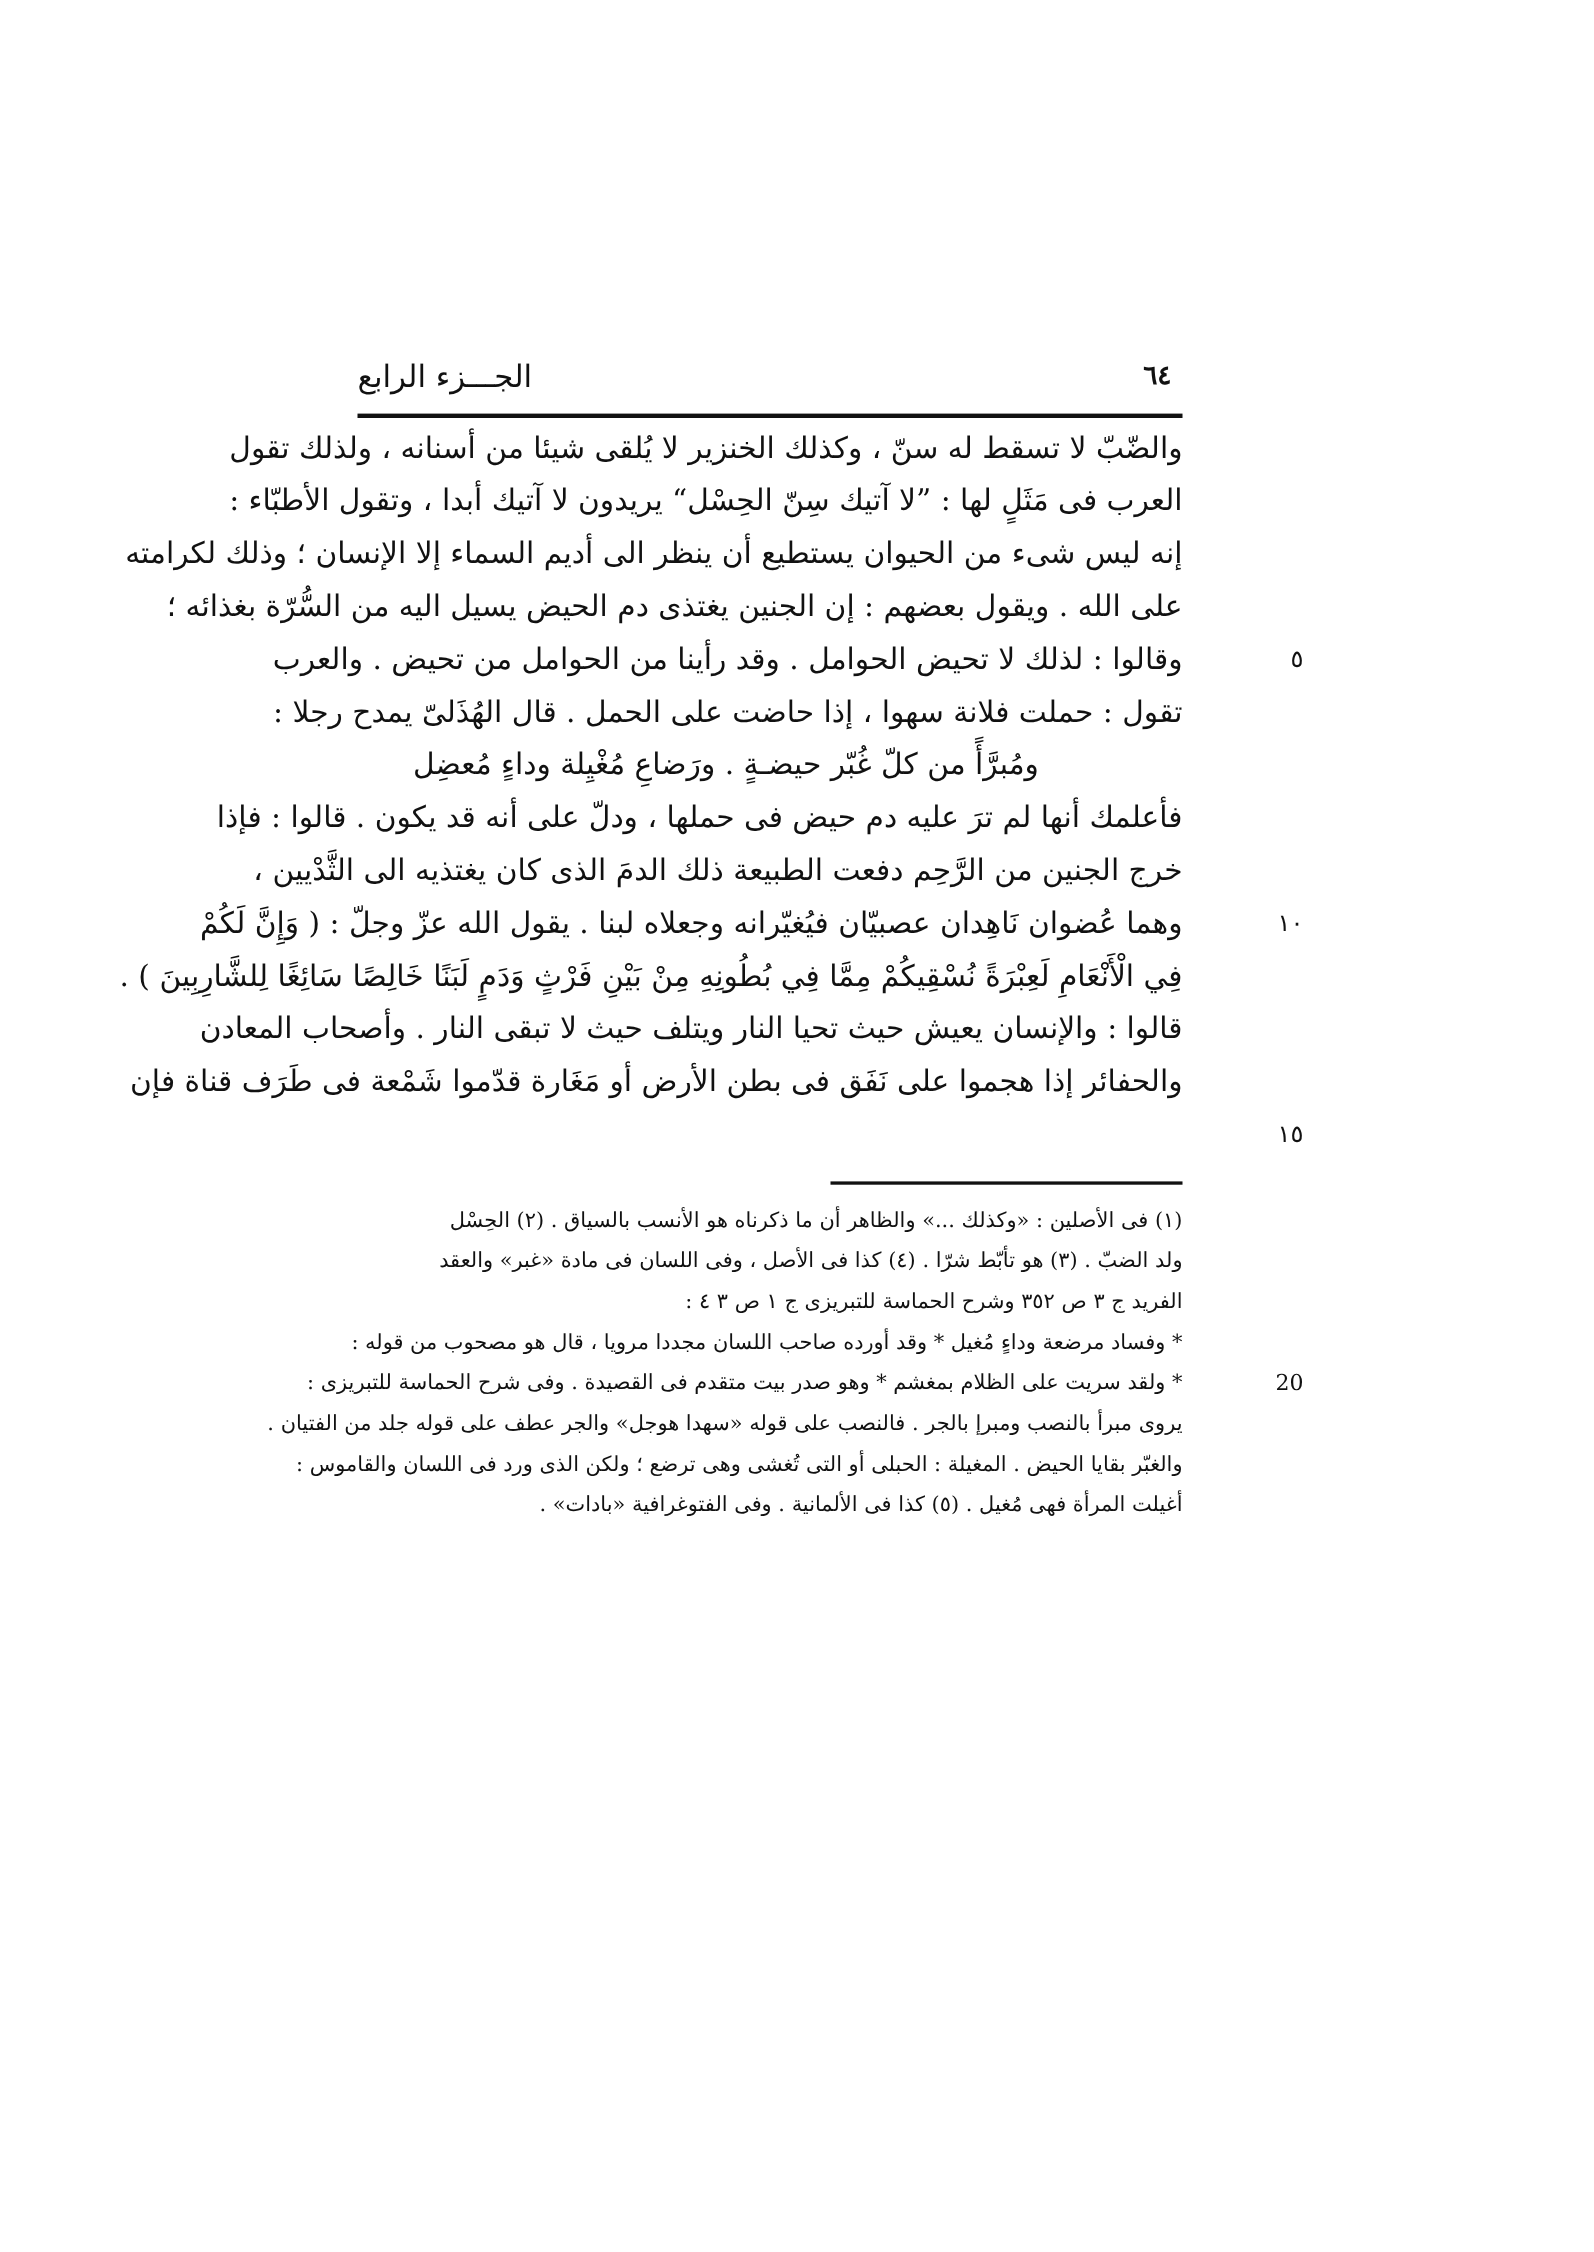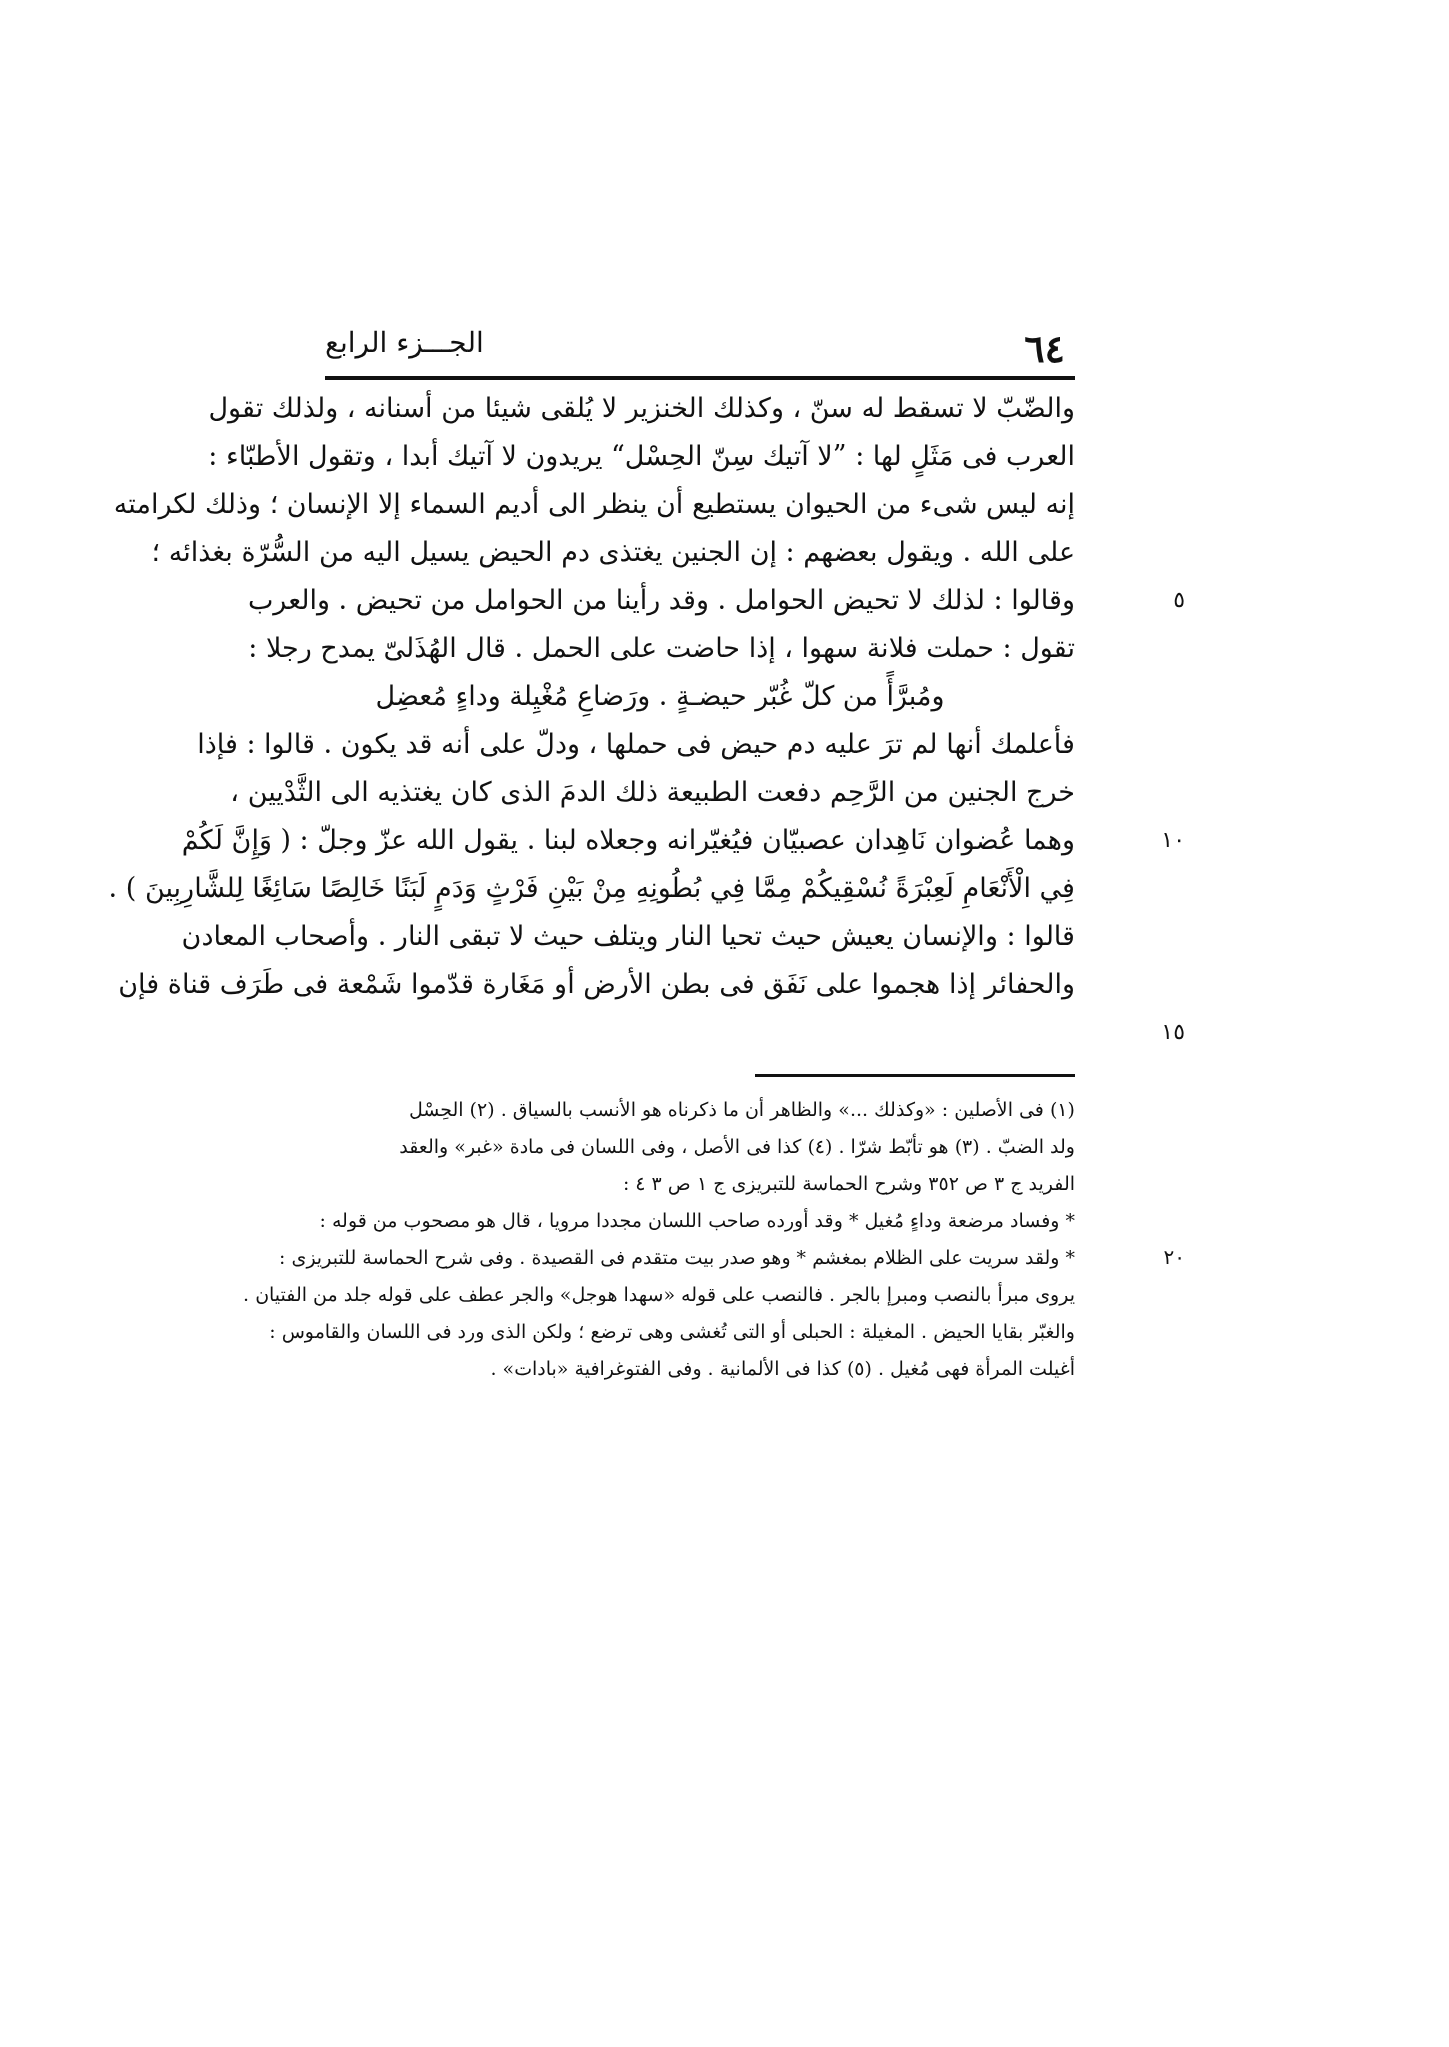--- a/index.html
+++ b/index.html
@@ -23,21 +23,21 @@
     }
     .running-head {
       position: relative;
       height: 50px;
       direction: rtl;
     }
     .page-number {
       position: absolute;
       right: 10px;
       top: 6px;
-      font-size: 38px;
+      font-size: 24px;
       font-weight: bold;
     }
     .head-title {
       position: absolute;
       left: 0;
       right: 0;
       top: 6px;
       text-align: left;
       font-size: 28px;
     }
@@ -122,18 +122,18 @@
       <div class="line last"><span class="line-number">١٥</span></div>
     </div>
 
   <hr class="footnote-rule">
 
   <div class="footnotes" id="footnotes">
       <div class="fn-line"><span>(١) فى الأصلين : «وكذلك ...» والظاهر أن ما ذكرناه هو الأنسب بالسياق .   (٢) الحِسْل</span><span class="line-number"></span></div>
       <div class="fn-line"><span>ولد الضبّ .   (٣) هو تأبّط شرّا .   (٤) كذا فى الأصل ، وفى اللسان فى مادة «غبر» والعقد</span><span class="line-number"></span></div>
       <div class="fn-line"><span>الفريد ج ٣ ص ٣٥٢ وشرح الحماسة للتبريزى ج ١ ص ٣ ٤ :</span><span class="line-number"></span></div>
       <div class="fn-line"><span>* وفساد مرضعة وداءٍ مُغيل *   وقد أورده صاحب اللسان مجددا مرويا ، قال هو مصحوب من قوله :</span><span class="line-number"></span></div>
-      <div class="fn-line"><span>* ولقد سريت على الظلام بمغشم *   وهو صدر بيت متقدم فى القصيدة . وفى شرح الحماسة للتبريزى :</span><span class="line-number">٢٠</span></div>
+      <div class="fn-line"><span>* ولقد سريت على الظلام بمغشم *   وهو صدر بيت متقدم فى القصيدة . وفى شرح الحماسة للتبريزى :</span><span class="line-number">20</span></div>
       <div class="fn-line"><span>يروى مبرأ بالنصب ومبرإ بالجر . فالنصب على قوله «سهدا هوجل» والجر عطف على قوله جلد من الفتيان .</span><span class="line-number"></span></div>
       <div class="fn-line"><span>والغبّر بقايا الحيض . المغيلة : الحبلى أو التى تُغشى وهى ترضع ؛ ولكن الذى ورد فى اللسان والقاموس :</span><span class="line-number"></span></div>
       <div class="fn-line"><span>أغيلت المرأة فهى مُغيل .   (٥) كذا فى الألمانية . وفى الفتوغرافية «بادات» .</span><span class="line-number"></span></div>
     </div>
 </div>
 
 </body></html>

